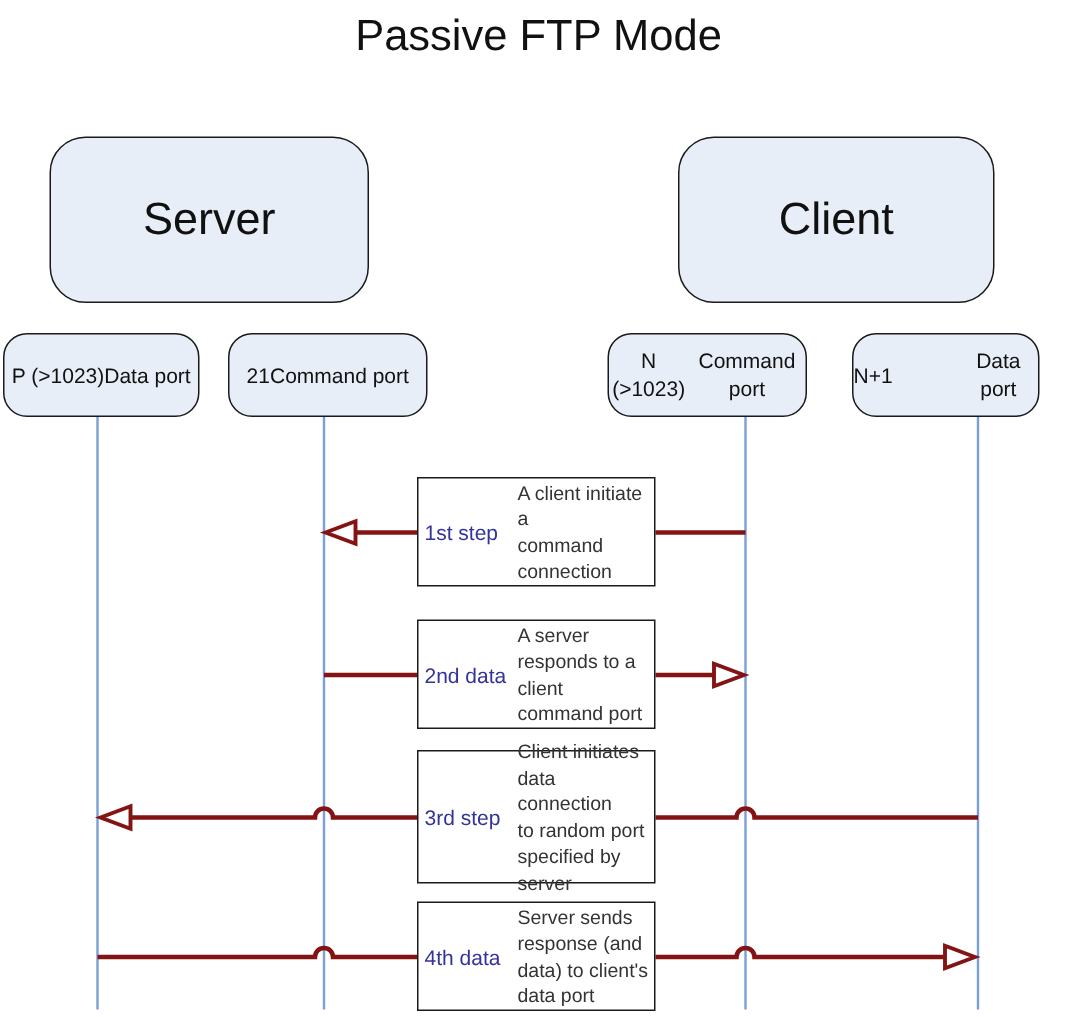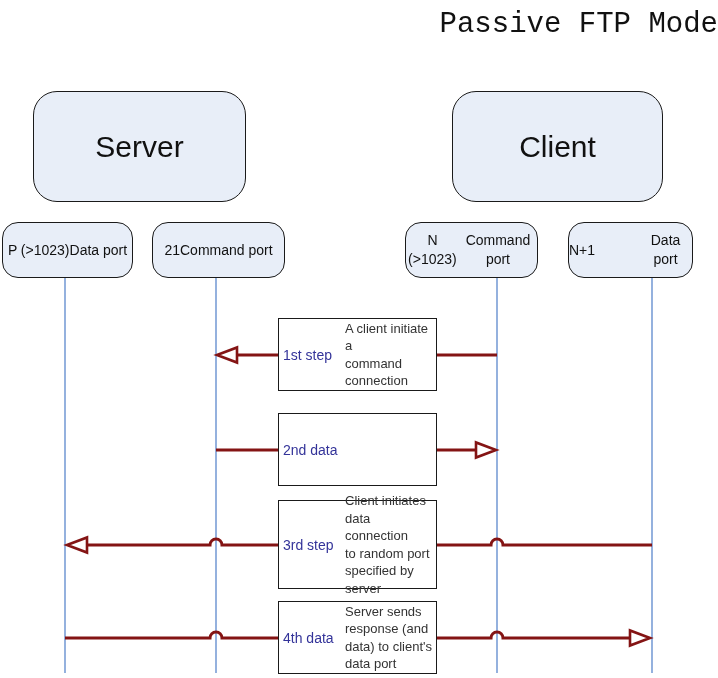--- a/index.html
+++ b/index.html
@@ -1,19 +1,19 @@
 <!DOCTYPE html>
 <html style="--arrow: #841414; --lifeline: #7a9ed6; --node-fill: #e8eef8; --node-border: #1a1a1a; --step-label: #333399; --step-text: #333333;"><head>
 <meta charset="utf-8">
 <style>
   html,body{margin:0;padding:0;background:#ffffff;font-family:"Liberation Sans",sans-serif;}
   #canvas{position:relative;width:718px;height:678px;background:#fff;overflow:hidden;}
 
-  .title{position:absolute;top:8px;left:0;width:718px;text-align:right;
-         font-size:29px;color:#111;letter-spacing:0px;font-family:Liberation Mono, monospace;}
+  .title{position:absolute;top:8px;left:0;width:718px;text-align:center;
+         font-size:29px;color:#111;letter-spacing:0px;}
 
   .actor{position:absolute;top:91px;height:111px;background:var(--node-fill);
          border:1px solid var(--node-border);border-radius:24px;
          display:flex;align-items:center;justify-content:center;
          font-size:30px;color:#111;box-sizing:border-box;}
   .actor.server{left:33px;width:213px;}
   .actor.client{left:452px;width:211px;}
 
   .port{position:absolute;top:222px;height:56px;background:var(--node-fill);
         border:1px solid var(--node-border);border-radius:16px;
@@ -92,20 +92,24 @@
   </svg>
 
   <div class="stepbox s1">
     <div class="steplabel">1st step</div>
     <div class="stepdesc">A client initiate a
 command
 connection</div>
   </div>
   <div class="stepbox s2">
     <div class="steplabel">2nd data</div>
+    <div class="stepdesc">A server
+responds to a
+client
+command port</div>
   </div>
   <div class="stepbox s3">
     <div class="steplabel">3rd step</div>
     <div class="stepdesc">Client initiates
 data connection
 to random port
 specified by
 server</div>
   </div>
   <div class="stepbox s4">

